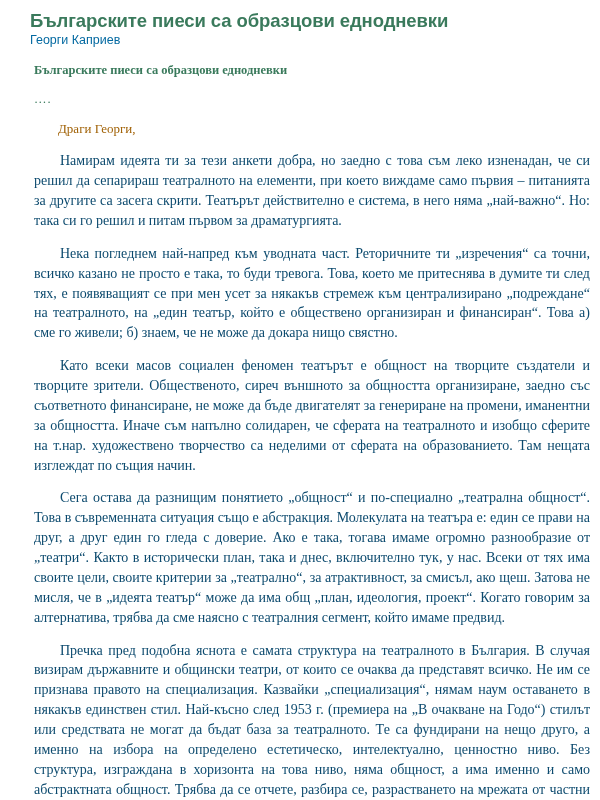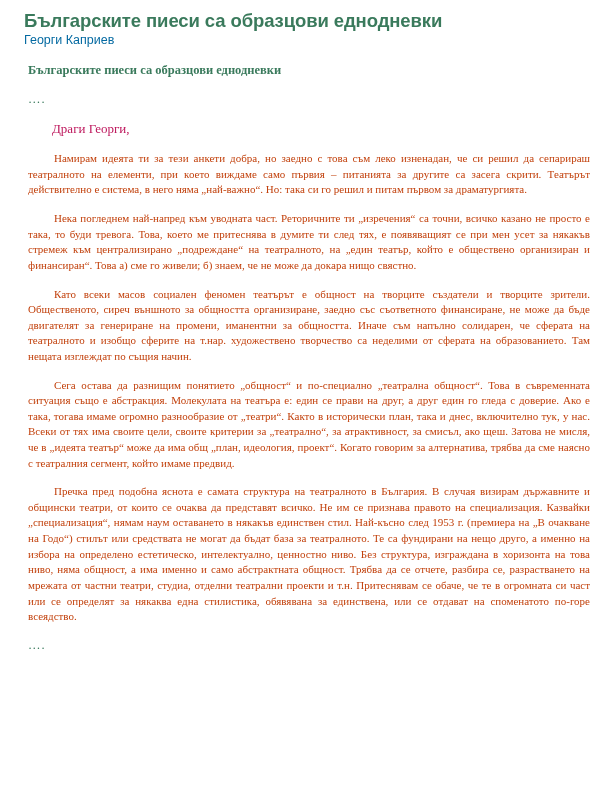--- a/index.html
+++ b/index.html
@@ -12,21 +12,21 @@
     height: 800px;
     overflow: hidden;
     font-family: "Liberation Serif", serif;
     color: #2f6b4f;
   }
   .page {
     position: relative;
     width: 600px;
     height: 800px;
     box-sizing: border-box;
-    padding: 6px 10px 0 24px;
+    padding: 6px 10px 0 30px;
   }
   .doc-title {
     font-family: "Liberation Sans", sans-serif;
     font-weight: bold;
     font-size: 18.5px;
     line-height: 1.15;
     color: #3a7a5c;
     margin: 4px 0 2px 0;
     letter-spacing: -0.1px;
   }
@@ -48,28 +48,28 @@
     padding-left: 0;
   }
   .dots {
     font-size: 12.5px;
     color: #3a7a5c;
     margin: 0 0 14px 0;
     letter-spacing: 1px;
   }
   .salutation {
     font-size: 13px;
-    color: #be185d;
+    color: #a16207;
     margin: 0 0 14px 0;
     padding-left: 24px;
   }
   p.para {
-    font-size: 11px;
+    font-size: 14px;
     line-height: 1.42;
-    color: #c2410c;
+    color: #0c4a6e;
     margin: 0 0 13px 0;
     text-align: justify;
     text-indent: 26px;
     hyphens: none;
   }
   .dots-bottom {
     font-size: 12.5px;
     color: #3a7a5c;
     margin: 4px 0 10px 0;
     letter-spacing: 1px;

